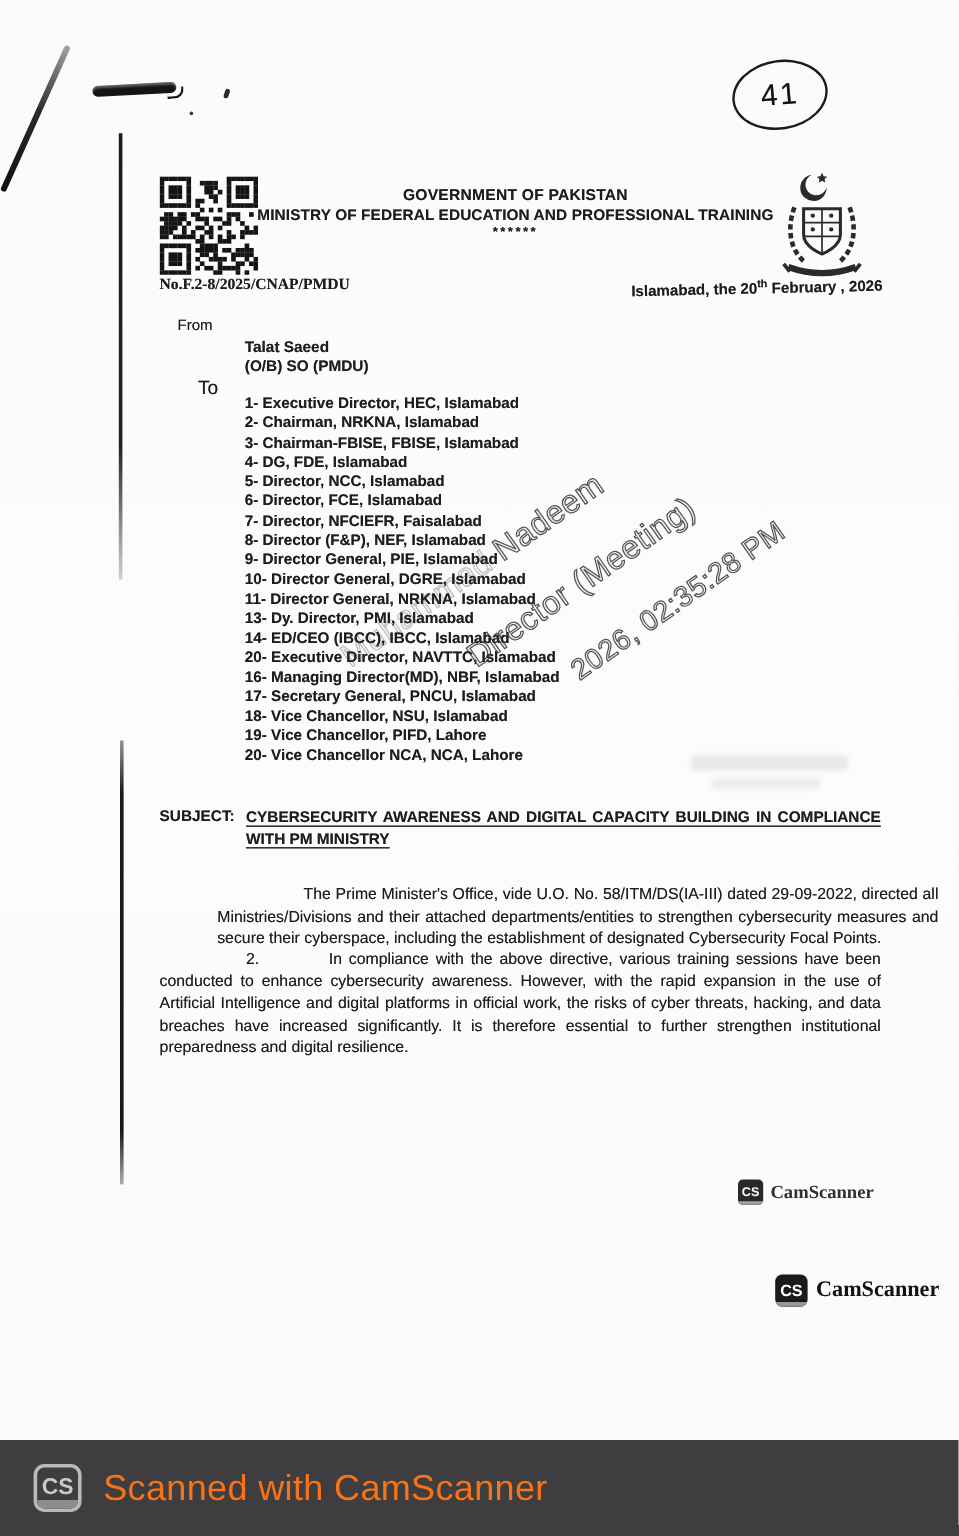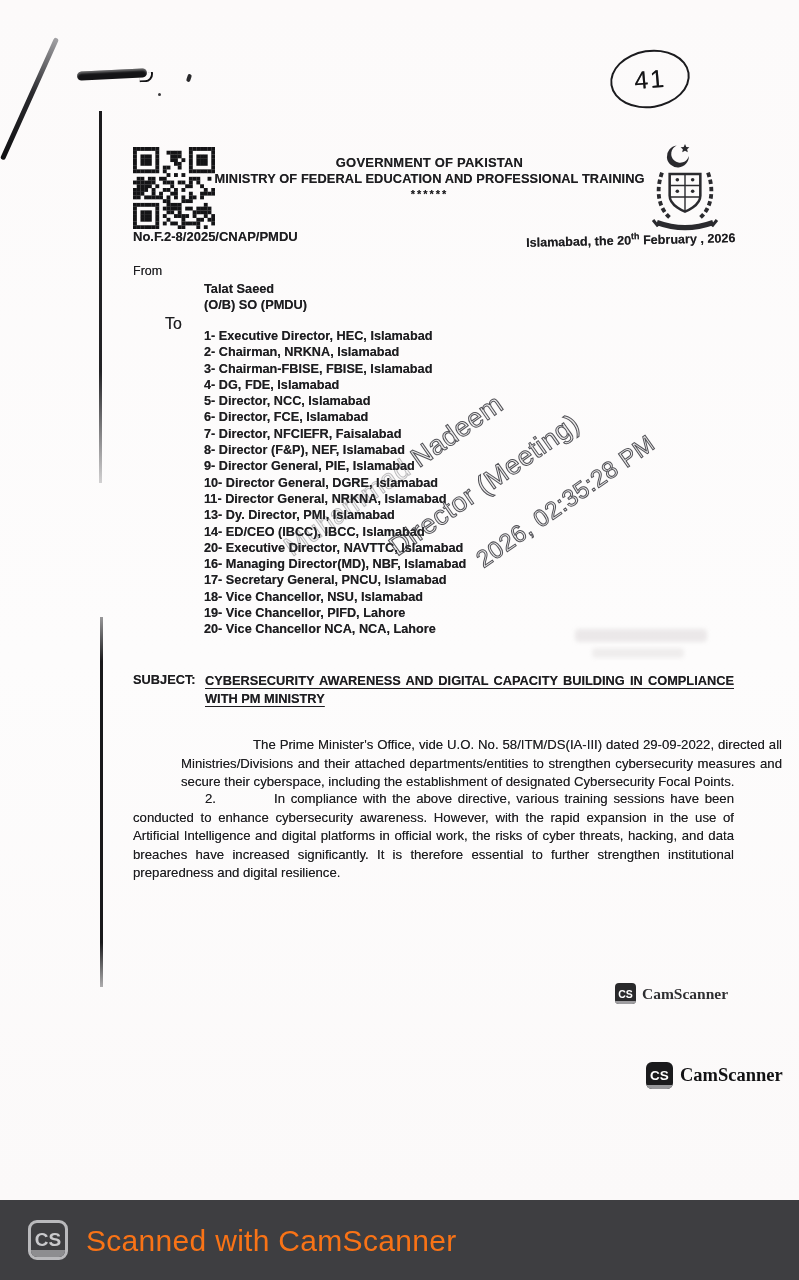--- a/index.html
+++ b/index.html
@@ -34,25 +34,25 @@
 
   
   .qr{position:absolute;left:133px;top:147px;width:82px;height:82px;}
   .emblem{position:absolute;left:646px;top:142px;width:78px;height:92px;}
   .header-text{position:absolute;left:160px;right:100px;top:155px;text-align:center;line-height:15.5px;}
   .h-gov{font-size:13px;font-weight:700;letter-spacing:.2px;}
   .h-min{font-size:12.8px;font-weight:700;letter-spacing:.1px;}
   .h-stars{font-size:11px;font-weight:700;letter-spacing:2px;margin-top:1px;}
 
   .ref-row{position:absolute;left:133px;right:64px;top:229px;display:flex;justify-content:space-between;align-items:flex-start;}
-  .ref-no{font-size:13px;font-weight:700;}
+  .ref-no{font-size:13px;font-weight:700;font-family:Liberation Serif, serif;}
   .ref-date{font-size:12.6px;font-weight:700;transform:rotate(-1.3deg);transform-origin:right center;}
   .ref-date sup{font-size:9px;}
 
-  .from-label{position:absolute;left:133px;top:264px;font-size:12.5px;text-align:right;}
+  .from-label{position:absolute;left:148px;top:264px;font-size:12.5px;text-align:right;}
   .from-name{position:absolute;left:204px;top:281px;font-size:12.8px;font-weight:600;}
   .from-desg{position:absolute;left:204px;top:297px;font-size:12.8px;font-weight:600;}
   .to-label{position:absolute;left:133px;top:315px;font-size:16px;margin-left:32px;}
 
   .to-list{position:absolute;left:204px;top:328px;margin:0;padding:0;list-style:none;}
   .to-list li{font-size:12.7px;font-weight:600;line-height:16.3px;white-space:nowrap;}
 
   
   .stamp{position:absolute;left:270px;top:525px;width:420px;transform:rotate(-35deg);transform-origin:0 0;
          font-family:"Liberation Sans",sans-serif;pointer-events:none;}

